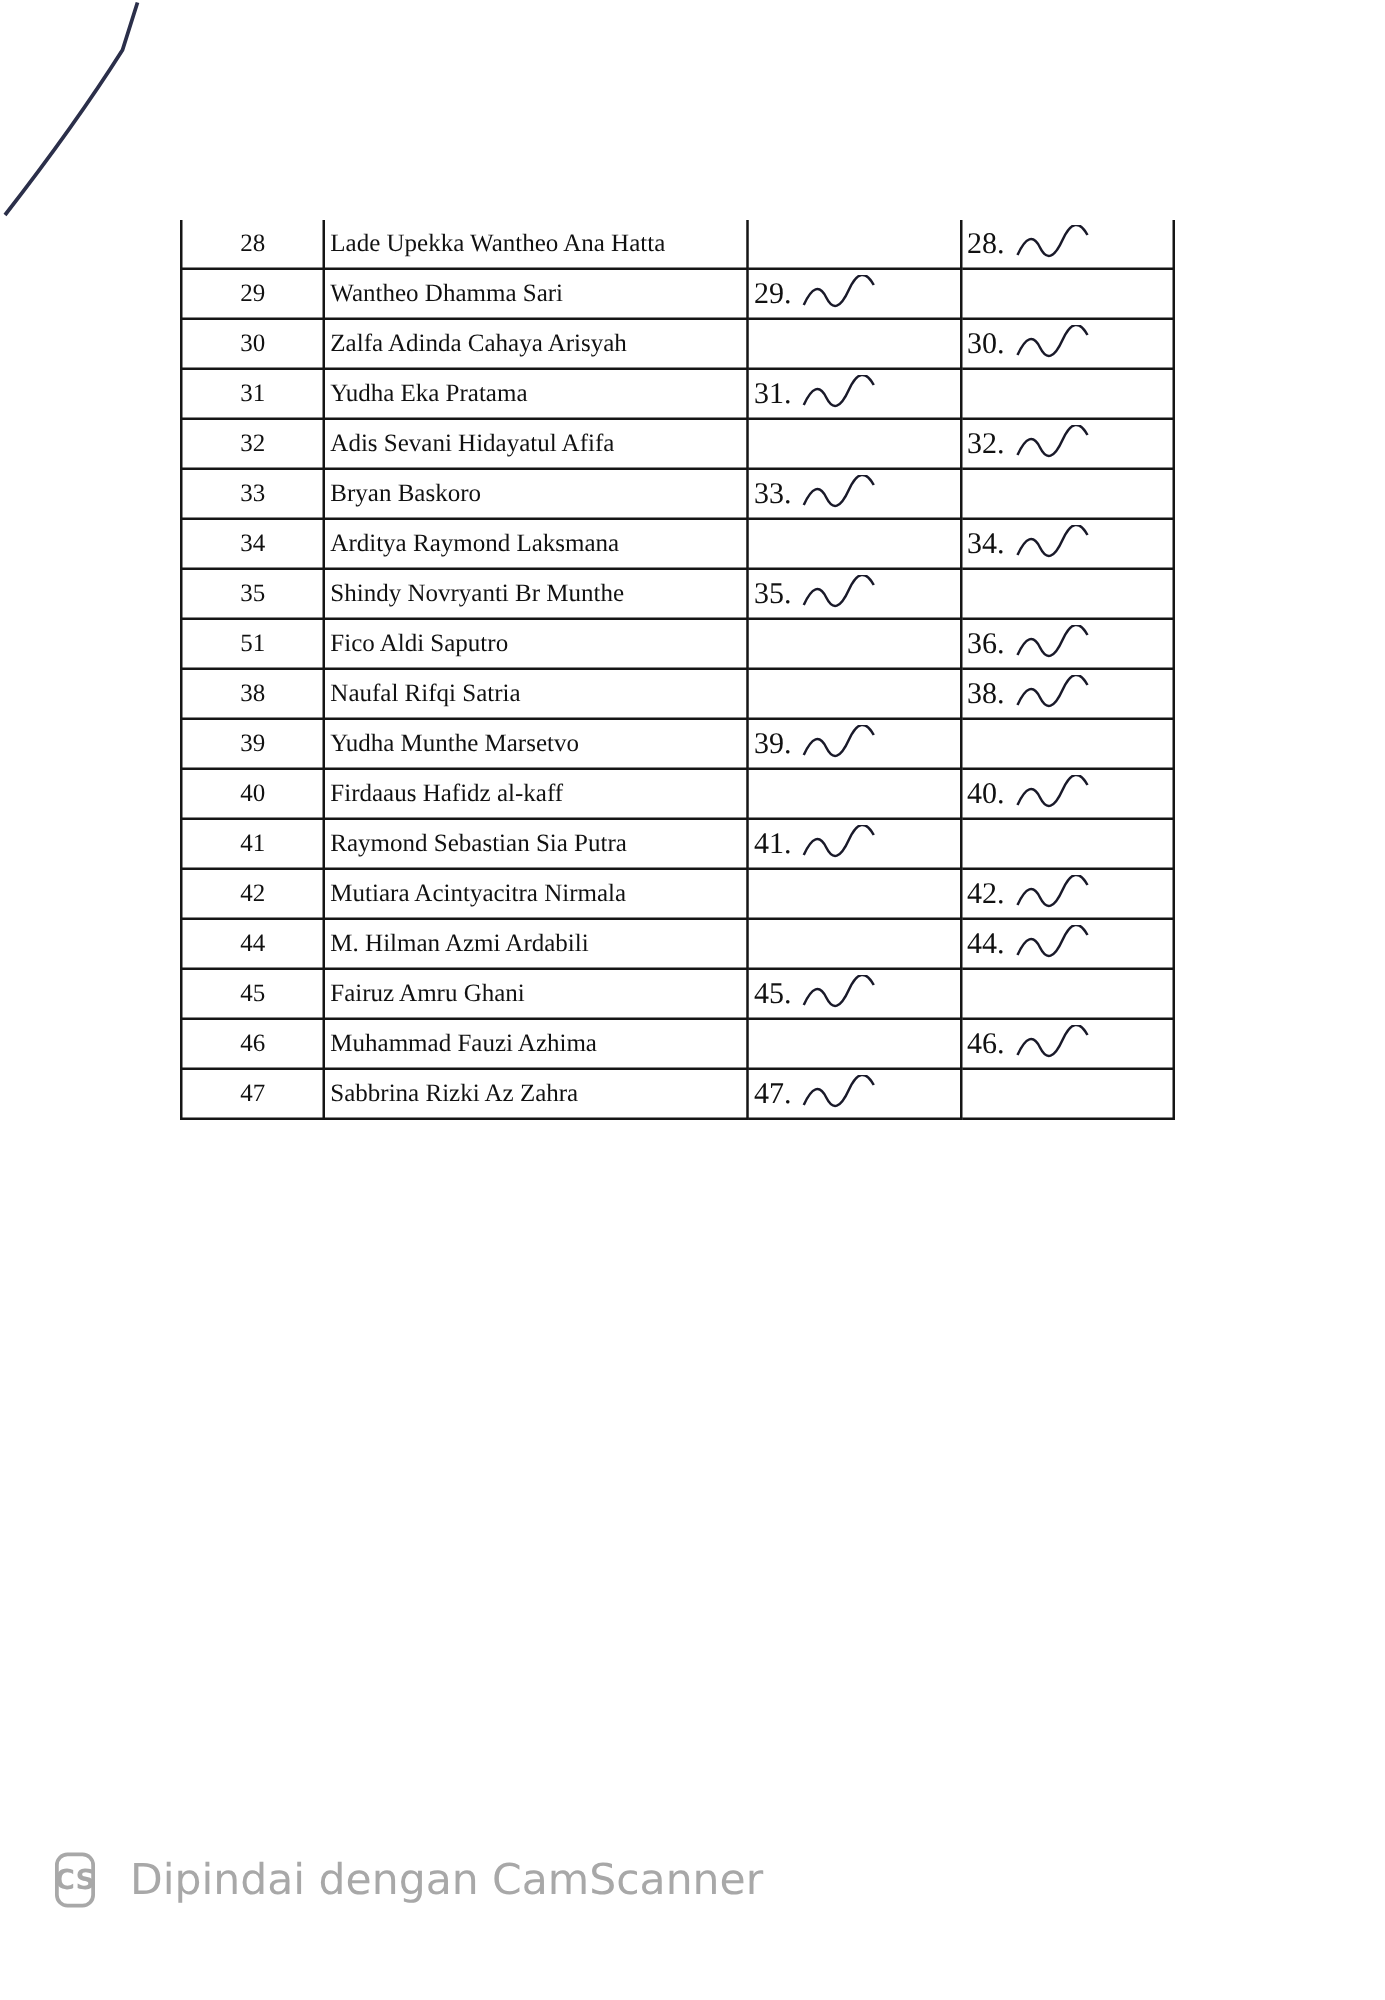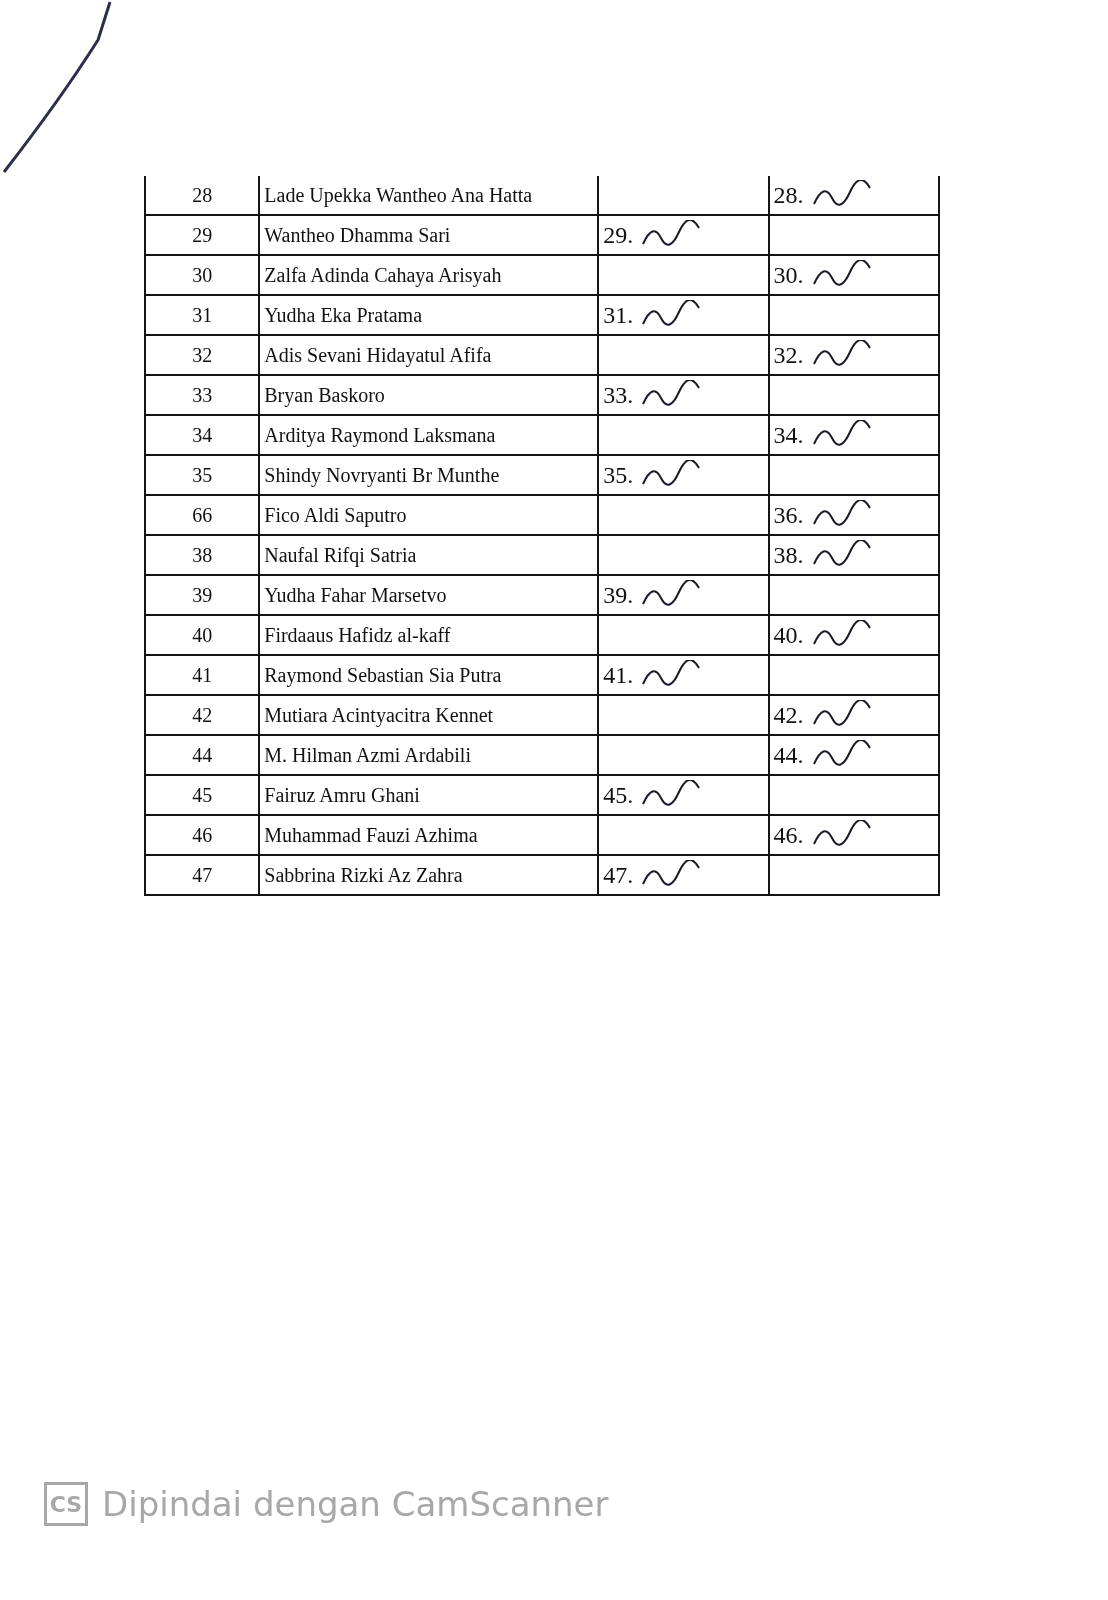--- a/index.html
+++ b/index.html
@@ -19,23 +19,23 @@
     td.no { width: 104px; text-align: center; }
     td.name { width: 328px; }
     td.sig { width: 160px; position: relative; font-size: 24px; }
     .sig-num { display: inline-block; vertical-align: middle; }
     .sig-scrawl { display: inline-block; vertical-align: middle; margin-left: 6px; }
     .footer {
       position: absolute; left: 44px; top: 1482px; display: flex; align-items: center;
       color: #a8a8a8; font-family: "DejaVu Sans", sans-serif; font-size: 34px;
     }
     .cs-logo {
-      width: 44px; height: 44px; border: 3px solid #a8a8a8; border-radius: 0;
+      width: 32px; height: 44px; border: 3px solid #a8a8a8; border-radius: 10px;
       display: flex; align-items: center; justify-content: center;
-      font-size: 22px; font-weight: bold; margin-right: 14px; box-sizing: border-box;
+      font-size: 22px; font-weight: bold; margin-right: 28px; box-sizing: border-box;
     }
   </style>
 </head>
 <body>
 
 <svg class="pen-stroke" width="120" height="180" viewBox="0 0 120 180">
   <path d="M110 2 L98 40 Q60 100 4 172" stroke="#2b2f4a" stroke-width="3" fill="none"></path>
 </svg>
 
 <table class="attendance">
@@ -98,38 +98,38 @@
       </tr>
       <tr>
         <td class="no">35</td>
         <td class="name">Shindy Novryanti Br Munthe</td>
         <td class="sig"><span class="sig-num">35.</span><svg class="sig-scrawl" width="70" height="30">
             <path d="M4 24 Q14 2 22 18 T40 12 T60 8" stroke="#1a1a2a" stroke-width="2" fill="none"></path>
           </svg></td>
         <td class="sig"><span class="sig-num"></span></td>
       </tr>
       <tr>
-        <td class="no">66</td>
+        <td class="no">51</td>
         <td class="name">Fico Aldi Saputro</td>
         <td class="sig"><span class="sig-num"></span></td>
         <td class="sig"><span class="sig-num">36.</span><svg class="sig-scrawl" width="70" height="30">
             <path d="M4 24 Q14 2 22 18 T40 12 T60 8" stroke="#1a1a2a" stroke-width="2" fill="none"></path>
           </svg></td>
       </tr>
       <tr>
         <td class="no">38</td>
         <td class="name">Naufal Rifqi Satria</td>
         <td class="sig"><span class="sig-num"></span></td>
         <td class="sig"><span class="sig-num">38.</span><svg class="sig-scrawl" width="70" height="30">
             <path d="M4 24 Q14 2 22 18 T40 12 T60 8" stroke="#1a1a2a" stroke-width="2" fill="none"></path>
           </svg></td>
       </tr>
       <tr>
         <td class="no">39</td>
-        <td class="name">Yudha Fahar Marsetvo</td>
+        <td class="name">Yudha Munthe Marsetvo</td>
         <td class="sig"><span class="sig-num">39.</span><svg class="sig-scrawl" width="70" height="30">
             <path d="M4 24 Q14 2 22 18 T40 12 T60 8" stroke="#1a1a2a" stroke-width="2" fill="none"></path>
           </svg></td>
         <td class="sig"><span class="sig-num"></span></td>
       </tr>
       <tr>
         <td class="no">40</td>
         <td class="name">Firdaaus Hafidz al-kaff</td>
         <td class="sig"><span class="sig-num"></span></td>
         <td class="sig"><span class="sig-num">40.</span><svg class="sig-scrawl" width="70" height="30">
@@ -139,21 +139,21 @@
       <tr>
         <td class="no">41</td>
         <td class="name">Raymond Sebastian Sia Putra</td>
         <td class="sig"><span class="sig-num">41.</span><svg class="sig-scrawl" width="70" height="30">
             <path d="M4 24 Q14 2 22 18 T40 12 T60 8" stroke="#1a1a2a" stroke-width="2" fill="none"></path>
           </svg></td>
         <td class="sig"><span class="sig-num"></span></td>
       </tr>
       <tr>
         <td class="no">42</td>
-        <td class="name">Mutiara Acintyacitra Kennet</td>
+        <td class="name">Mutiara Acintyacitra Nirmala</td>
         <td class="sig"><span class="sig-num"></span></td>
         <td class="sig"><span class="sig-num">42.</span><svg class="sig-scrawl" width="70" height="30">
             <path d="M4 24 Q14 2 22 18 T40 12 T60 8" stroke="#1a1a2a" stroke-width="2" fill="none"></path>
           </svg></td>
       </tr>
       <tr>
         <td class="no">44</td>
         <td class="name">M. Hilman Azmi Ardabili</td>
         <td class="sig"><span class="sig-num"></span></td>
         <td class="sig"><span class="sig-num">44.</span><svg class="sig-scrawl" width="70" height="30">

